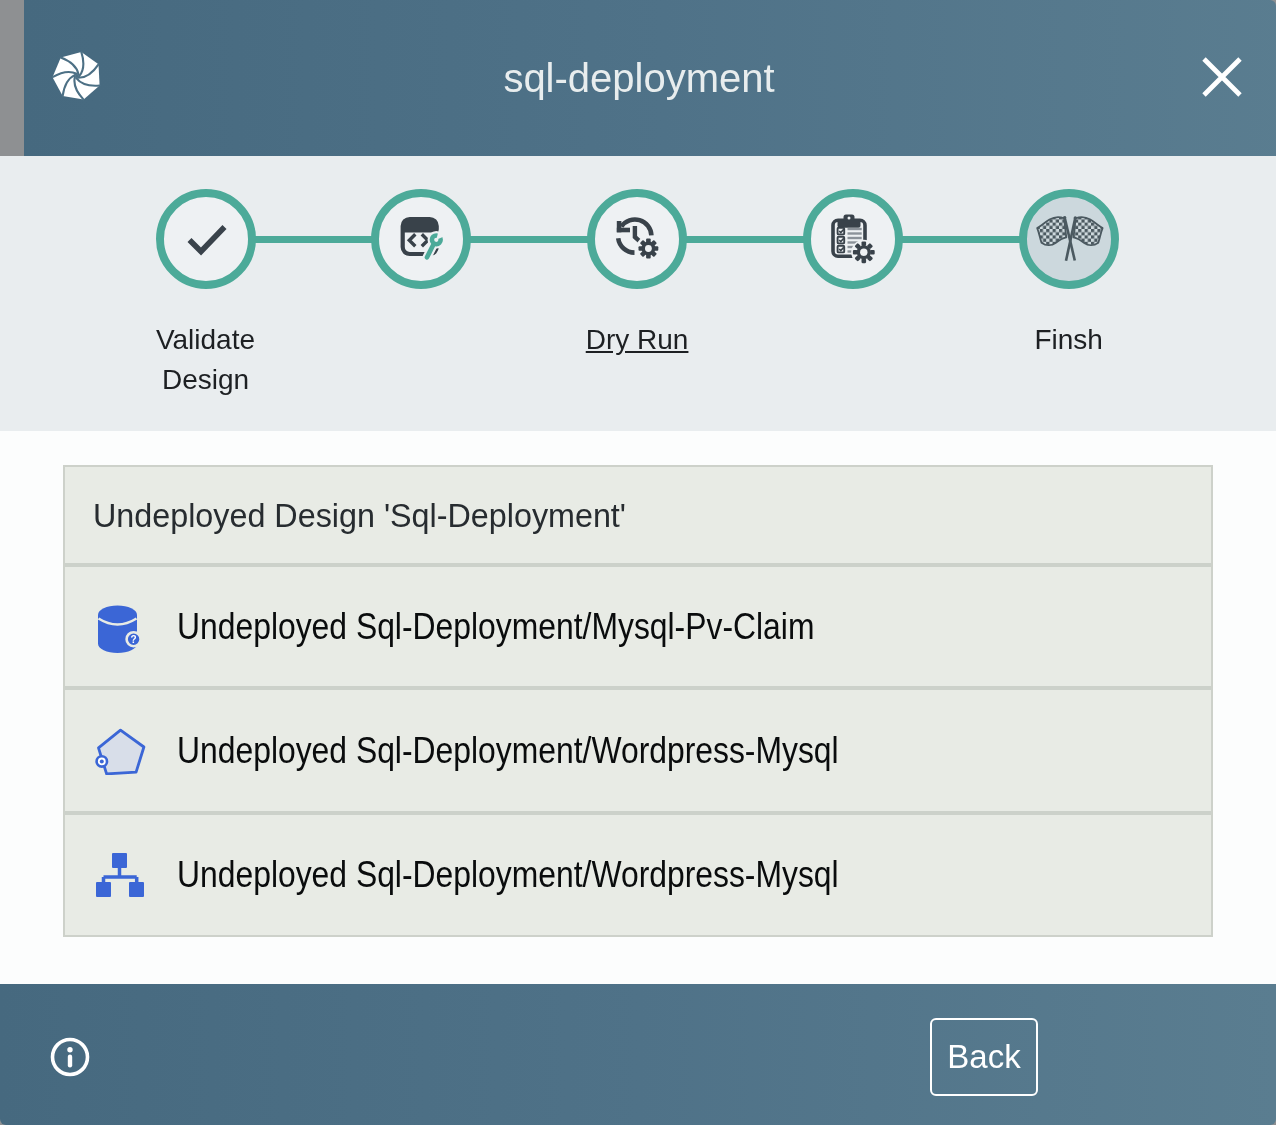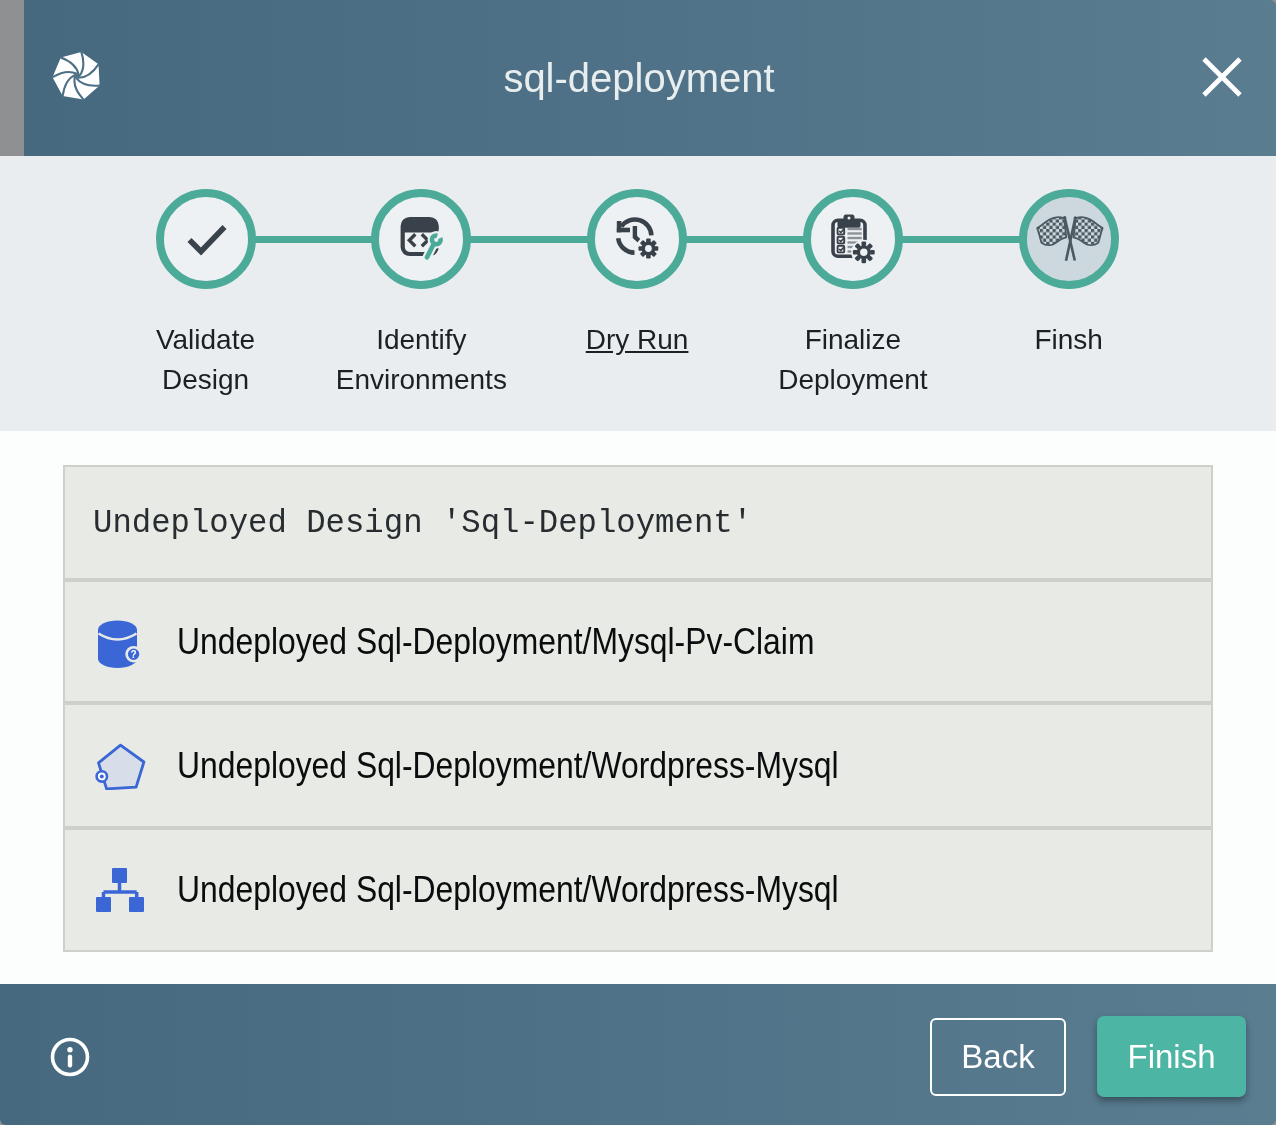--- a/index.html
+++ b/index.html
@@ -11,32 +11,32 @@
   .close{position:absolute;left:1178px;top:57px;}
   .steps{position:absolute;left:0;top:156px;width:1276px;height:275px;background:#e9edef;}
   .connector{position:absolute;left:206px;top:79.5px;width:863px;height:7px;background:#4caa99;}
   .circ{position:absolute;top:33px;width:84px;height:84px;border:8px solid #4caa99;border-radius:50%;background:#eef1f3;display:flex;align-items:center;justify-content:center;}
   .circ.last{background:#ccd8dd;}
   .steplabel{position:absolute;top:164px;width:280px;text-align:center;font-size:28px;line-height:40px;color:#1d2023;}
   .content{position:absolute;left:0;top:431px;width:1276px;height:553px;background:#fcfdfd;}
   .panel{position:absolute;left:63px;top:34px;width:1146px;background:#e8ebe5;border:2px solid #cdd1ca;}
   .prow{position:relative;}
   .pdiv{height:4px;background:#ccd1ca;}
-  .r1{height:111px;font-family:Liberation Mono, monospace;}
+  .r1{height:96px;}
   .r1 span{position:absolute;left:27.5px;top:50%;transform:translateY(-50%) scaleX(0.95);transform-origin:0 50%;font-size:34px;color:#272c30;white-space:nowrap;}
   .rowi{display:flex;align-items:center;}
   .rowi .ic{position:absolute;left:30px;top:50%;transform:translateY(-50%);line-height:0;}
   .rowi span{position:absolute;left:111.5px;top:50%;transform:translateY(-50%) scaleX(0.885);transform-origin:0 50%;font-size:36px;color:#0a0c0d;white-space:nowrap;}
   .r2{height:119px;}
   .r3{height:121px;}
   .r4{height:120px;}
   .footer{position:absolute;left:0;top:984px;width:1276px;height:141px;background:linear-gradient(90deg,#46697f 0%,#4f7288 50%,#5a7d90 100%);}
   .info{position:absolute;left:48px;top:51px;}
   .circ svg{position:absolute;left:0;top:0;}
-  .backbtn{position:absolute;left:930px;top:34px;width:136px;height:78px;border:2.5px solid #ffffff;border-radius:6px;box-sizing:border-box;display:flex;align-items:center;justify-content:center;font-size:33px;color:#ffffff;}
+  .backbtn{position:absolute;left:930px;top:34px;width:108px;height:78px;border:2.5px solid #ffffff;border-radius:6px;box-sizing:border-box;display:flex;align-items:center;justify-content:center;font-size:33px;color:#ffffff;}
   .finbtn{position:absolute;left:1097px;top:32px;width:149px;height:81px;background:#4db5a3;border-radius:7px;display:flex;align-items:center;justify-content:center;font-size:33px;color:#ffffff;box-shadow:0 4px 7px rgba(0,0,0,0.35);}
 </style>
 </head>
 <body>
 <div class="modal">
   <div class="hdr">
     <div class="logo"><svg width="50" height="50" viewBox="0 0 50 50">
       <polygon points="29.3,0.9 46.5,13.3 47.6,34.5 31.6,48.6 10.7,44.9 0.5,26.2 8.8,6.6" fill="#ffffff"></polygon>
       <g stroke="#4d7085" stroke-width="2.1" fill="none" stroke-linecap="round">
         <path d="M27.2 25.2 Q34.3 16.6 29.3 0.9"></path>
@@ -148,23 +148,21 @@
       </defs>
       <circle cx="37.6" cy="20.6" r="1.7" fill="#4b5960"></circle>
       <circle cx="48.3" cy="20.9" r="1.7" fill="#4b5960"></circle>
       <path d="M37.5 19.9 L47.8 63.5" stroke="#4b5960" stroke-width="2.6"></path>
       <path d="M48.4 20.2 L39 63.8" stroke="#4b5960" stroke-width="2.6"></path>
       <path d="M37.1 21.3 C 33 19.6 27.5 19.6 22.5 22.6 C 17.5 25.8 13.5 29 10.2 31.1 C 12.2 36 12.8 40.8 14.5 45.7 C 19 48.9 24.5 49.1 28.5 46 C 32 43.3 35.5 41.2 39.3 40.4 Z" fill="url(#chk5)" stroke="#4b5960" stroke-width="1.8" stroke-linejoin="round"></path>
       <path d="M48.7 21.3 C 52.8 19.6 58.3 19.6 63.3 22.6 C 68.3 25.8 72.3 29 75.6 31.1 C 73.6 36 73 40.8 71.3 45.7 C 66.8 48.9 61.3 49.1 57.3 46 C 53.8 43.3 50.3 41.2 46.5 40.4 Z" fill="url(#chk5)" stroke="#4b5960" stroke-width="1.8" stroke-linejoin="round"></path>
     </svg>
       </div>
     <div class="steplabel" style="left:65.5px;">Validate<br>Design</div>
-    <div class="steplabel" style="left:281.3px;">Identify<br>Environments</div>
     <div class="steplabel" style="left:497.1px;text-decoration:underline;">Dry Run</div>
-    <div class="steplabel" style="left:712.9px;">Finalize<br>Deployment</div>
     <div class="steplabel" style="left:928.7px;">Finsh</div>
   </div>
   <div class="content">
     <div class="panel">
       <div class="prow r1">
           <span>Undeployed Design 'Sql-Deployment'</span>
         </div>
       <div class="pdiv"></div>
       <div class="prow rowi r2">
           <div class="ic"><svg width="48" height="52" viewBox="0 0 48 52">
@@ -204,15 +202,14 @@
         </div>
     </div>
   </div>
   <div class="footer">
     <div class="info"><svg width="44" height="44" viewBox="0 0 44 44">
       <circle cx="22" cy="22" r="17.5" fill="none" stroke="#ffffff" stroke-width="3.6"></circle>
       <circle cx="22" cy="14.8" r="2.7" fill="#ffffff"></circle>
       <rect x="19.8" y="19.5" width="4.4" height="13" rx="2.2" fill="#ffffff"></rect>
     </svg></div>
     <div class="backbtn">Back</div>
-    <div class="finbtn">Finish</div>
   </div>
 </div>
 
 </body></html>

